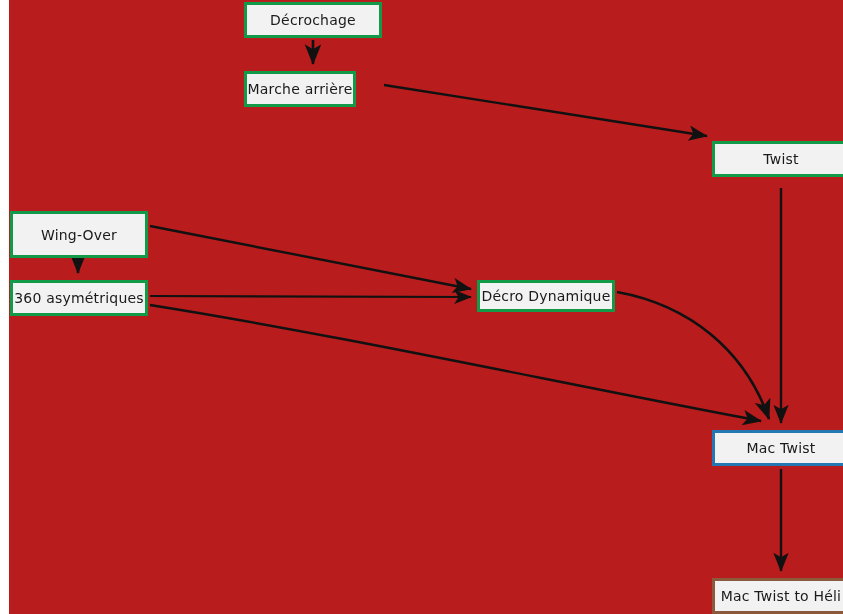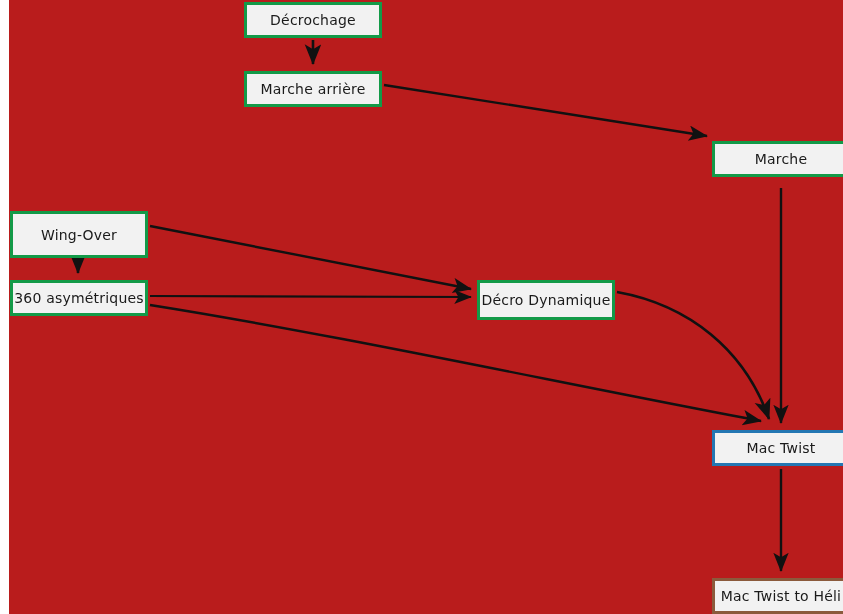--- a/index.html
+++ b/index.html
@@ -75,33 +75,33 @@
 
     <path d="M 772 188 L 772 423" stroke="#111111" stroke-width="2.4" fill="none" marker-end="url(#arrowhead)"></path>
 
     <path d="M 772 469 L 772 571" stroke="#111111" stroke-width="2.4" fill="none" marker-end="url(#arrowhead)"></path>
   </svg>
 
   <div id="node-layer">
       <div class="node node-green" style="left: 235px; top: 2px; width: 138px; height: 36px;">
         <span class="node-label">Décrochage</span>
       </div>
-      <div class="node node-green" style="left: 235px; top: 71px; width: 138px; height: 36px;">
+      <div class="node node-green" style="left: 235px; top: 71px; width: 112px; height: 36px;">
         <span class="node-label">Marche arrière</span>
       </div>
       <div class="node node-green" style="left: 703px; top: 141px; width: 138px; height: 36px;">
-        <span class="node-label">Marche</span>
+        <span class="node-label">Twist</span>
       </div>
       <div class="node node-green" style="left: 1px; top: 211px; width: 138px; height: 47px;">
         <span class="node-label">Wing-Over</span>
       </div>
       <div class="node node-green" style="left: 1px; top: 280px; width: 138px; height: 36px; align-items: center;">
         <span class="node-label">360 asymétriques</span>
       </div>
-      <div class="node node-green" style="left: 468px; top: 280px; width: 138px; height: 40px;">
+      <div class="node node-green" style="left: 468px; top: 280px; width: 138px; height: 32px;">
         <span class="node-label">Décro Dynamique</span>
       </div>
       <div class="node node-blue" style="left: 703px; top: 430px; width: 138px; height: 36px;">
         <span class="node-label">Mac Twist</span>
       </div>
       <div class="node node-brown" style="left: 703px; top: 578px; width: 138px; height: 36px;">
         <span class="node-label">Mac Twist to Héli</span>
       </div>
     </div>
 

